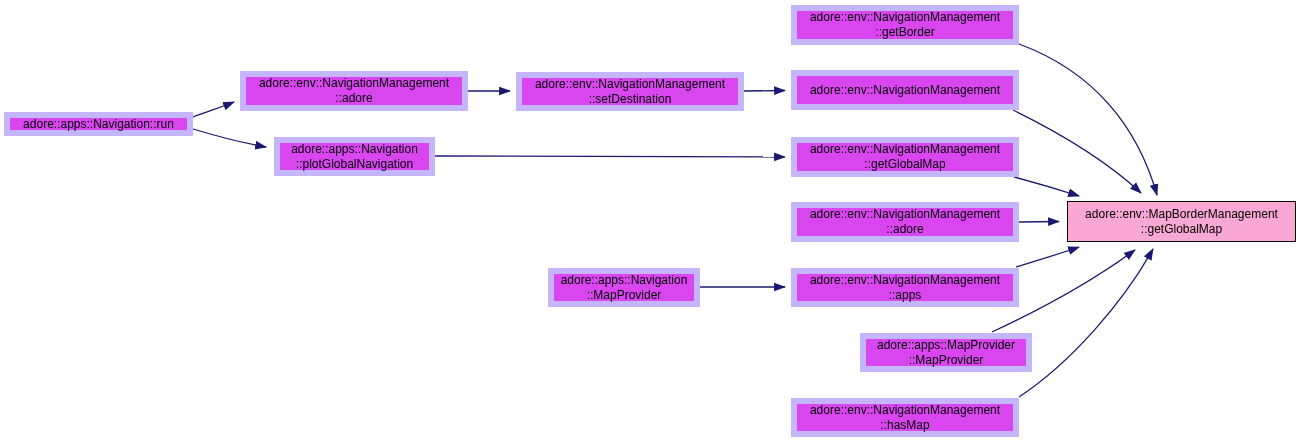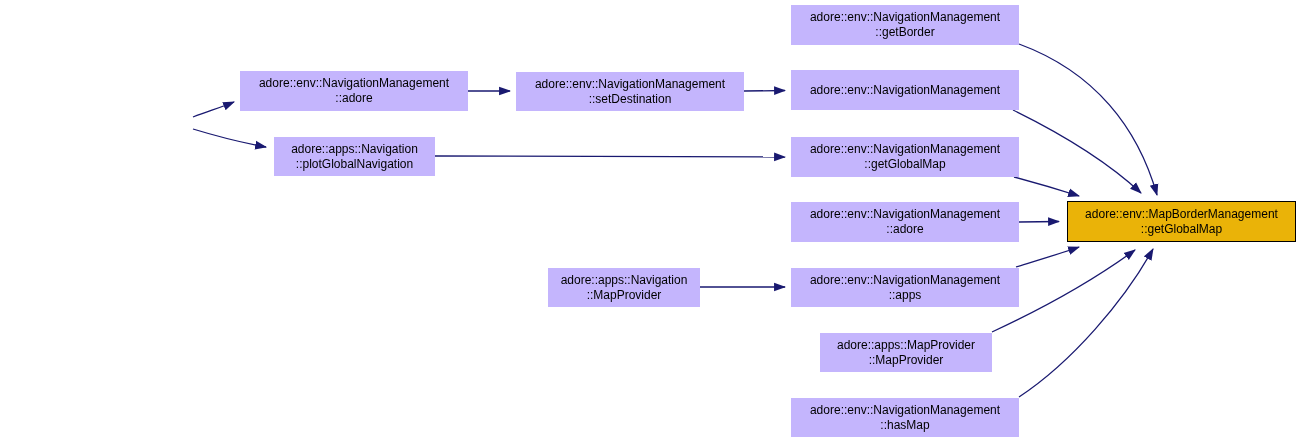--- a/index.html
+++ b/index.html
@@ -12,35 +12,35 @@
     overflow: hidden;
   }
   .edges-layer {
     position: absolute;
     left: 0; top: 0;
     width: 1303px; height: 444px;
   }
   .node {
     position: absolute;
     box-sizing: border-box;
-    background: #c4b5fd;
+    background: #d946ef;
     border: 6px solid #c4b5fd;
     display: flex;
     flex-direction: column;
     justify-content: center;
     align-items: center;
     text-align: center;
     font-size: 12px;
     line-height: 15px;
     color: #000000;
     white-space: nowrap;
     cursor: pointer;
   }
   .node.highlight {
-    background: #eab308;
+    background: #f9a8d4;
     border: 1px solid #000000;
     cursor: default;
   }
   .node span { display: block; }
 </style>
 </head>
 <body>
 
 <div class="canvas">
 
@@ -60,20 +60,23 @@
       <path d="M 1019 44 C 1095 72, 1138 128, 1157 195" marker-end="url(#arrow)"></path>
       <path d="M 1013 110 C 1066 136, 1112 166, 1141 193" marker-end="url(#arrow)"></path>
       <path d="M 1014 177 C 1040 184, 1060 190, 1079 196" marker-end="url(#arrow)"></path>
       <path d="M 1019 222 L 1059 221.5" marker-end="url(#arrow)"></path>
       <path d="M 1016 267 C 1042 259, 1062 253, 1079 247" marker-end="url(#arrow)"></path>
       <path d="M 992 332 C 1048 306, 1098 277, 1135 250" marker-end="url(#arrow)"></path>
       <path d="M 1019 397 C 1072 362, 1124 301, 1153 249" marker-end="url(#arrow)"></path>
     </g>
   </svg>
 
+  <div class="node" style="left:4px; top:112px; width:189px; height:24px;">
+    <span>adore::apps::Navigation::run</span>
+  </div>
 
   <div class="node" style="left:240px; top:71px; width:228px; height:40px;">
     <span>adore::env::NavigationManagement</span>
     <span>::adore</span>
   </div>
 
   <div class="node" style="left:274px; top:137px; width:161px; height:39px;">
     <span>adore::apps::Navigation</span>
     <span>::plotGlobalNavigation</span>
   </div>
@@ -105,21 +108,21 @@
   <div class="node" style="left:791px; top:202px; width:228px; height:40px;">
     <span>adore::env::NavigationManagement</span>
     <span>::adore</span>
   </div>
 
   <div class="node" style="left:791px; top:268px; width:228px; height:39px;">
     <span>adore::env::NavigationManagement</span>
     <span>::apps</span>
   </div>
 
-  <div class="node" style="left:820px; top:333px; width:172px; height:39px;">
+  <div class="node" style="left:860px; top:333px; width:172px; height:39px;">
     <span>adore::apps::MapProvider</span>
     <span>::MapProvider</span>
   </div>
 
   <div class="node" style="left:791px; top:398px; width:228px; height:39px;">
     <span>adore::env::NavigationManagement</span>
     <span>::hasMap</span>
   </div>
 
   <div class="node highlight" style="left:1067px; top:201px; width:229px; height:41px;">

